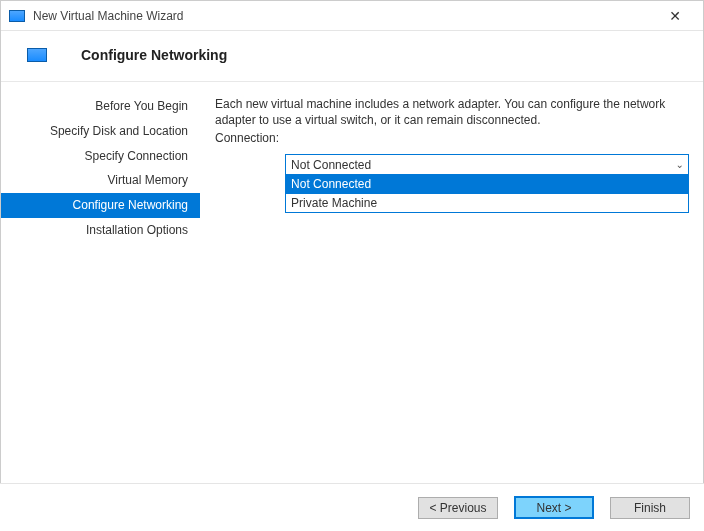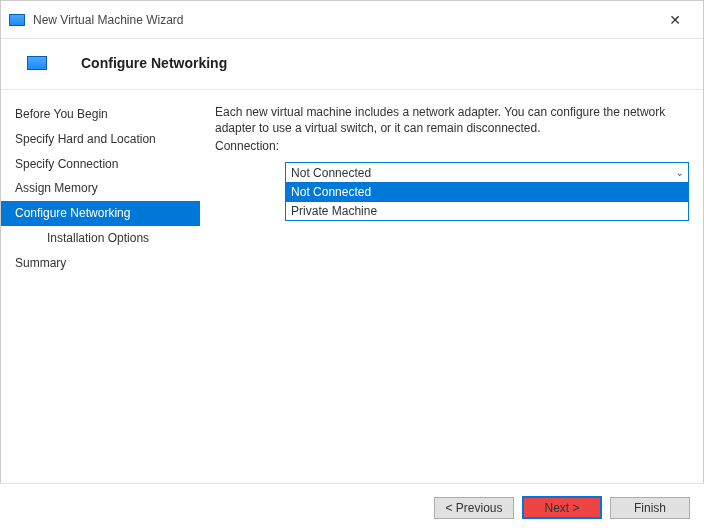--- a/index.html
+++ b/index.html
@@ -6,21 +6,21 @@
     body {
       font-family: "Segoe UI", Tahoma, sans-serif;
       font-size: 12px;
       background: #fff;
       width: 704px;
       height: 531px;
       overflow: hidden;
       border: 1px solid #ccc;
     }
     .titlebar {
-      height: 38px;
+      height: 30px;
       display: flex;
       align-items: center;
       padding: 0 8px;
       background: #fff;
       border-bottom: 1px solid #e5e5e5;
     }
     .title-icon {
       width: 16px; height: 12px;
       background: linear-gradient(to bottom, #4da6ff 0%, #1a8cff 100%);
       border: 1px solid #0a5ca8;
@@ -63,20 +63,21 @@
       width: 200px;
       padding: 12px 0 0 0;
       border-right: 1px solid #fff;
     }
     .step {
       padding: 4px 12px 4px 14px;
       font-size: 12px;
       color: #333;
       cursor: pointer;
       line-height: 1.4;
+      text-align: right;
     }
     .step.active {
       background: #0078d7;
       color: #fff;
     }
     .step.indent {
       margin-left: 32px;
     }
     .content {
       flex: 1;
@@ -140,37 +141,37 @@
     }
     .footer {
       position: absolute;
       bottom: 0; left: 0; right: 0;
       height: 48px;
       border-top: 1px solid #e5e5e5;
       display: flex;
       align-items: center;
       justify-content: flex-end;
       padding-right: 14px;
-      gap: 8px;
+      gap: 16px;
       background: #fff;
     }
     .btn {
       min-width: 80px;
       height: 22px;
       background: #e1e1e1;
       border: 1px solid #adadad;
       font-size: 12px;
       color: #333;
       cursor: pointer;
       padding: 0 10px;
       font-family: inherit;
     }
     .btn.primary {
       border: 2px solid #0078d7;
-      background: #ef4444;
+      background: #7dd3fc;
       height: 23px;
     }
   </style>
 </head>
 <body>
 
 <div class="titlebar">
   <div class="title-icon"></div>
   <div class="title-text">New Virtual Machine Wizard</div>
   <div class="close-btn">
@@ -179,26 +180,25 @@
 </div>
 
 <div class="header">
   <div class="header-icon"></div>
   <div class="header-title">Configure Networking</div>
 </div>
 
 <div class="body">
   <div class="sidebar">
     <div class="step">Before You Begin</div>
-    <div class="step">Specify Hard and Location</div>
+    <div class="step">Specify Disk and Location</div>
     <div class="step">Specify Connection</div>
-    <div class="step">Assign Memory</div>
+    <div class="step">Virtual Memory</div>
     <div class="step active">Configure Networking</div>
     <div class="step indent">Installation Options</div>
-    <div class="step">Summary</div>
   </div>
 
   <div class="content">
     <div class="desc">Each new virtual machine includes a network adapter. You can configure the network adapter to use a virtual switch, or it can remain disconnected.</div>
     <div class="row">
       <div class="row-label">Connection:</div>
       <div class="combo-wrap">
         <div class="combo">
           <span class="combo-text">Not Connected</span>
           <span class="combo-chevron">⌄</span>

